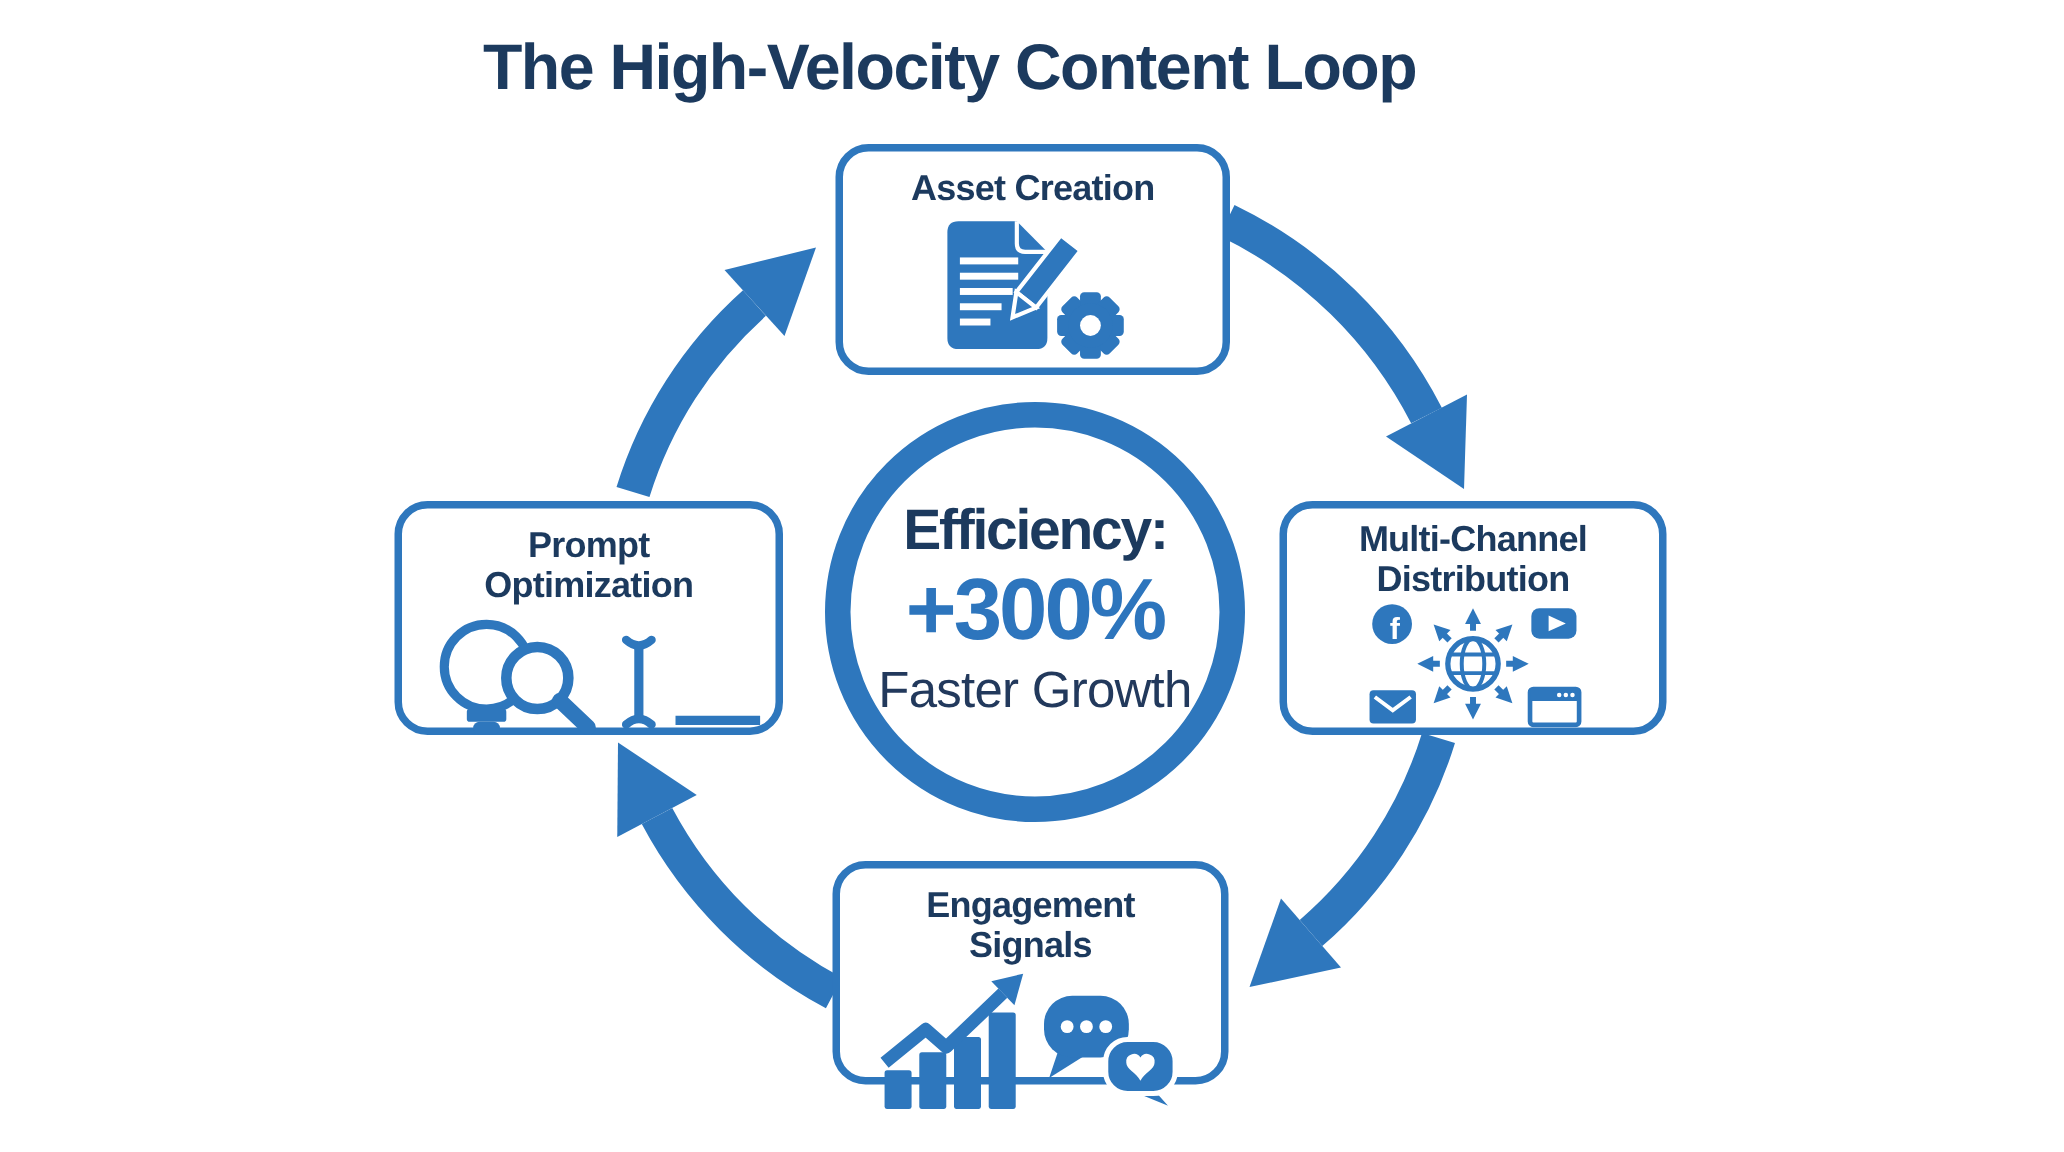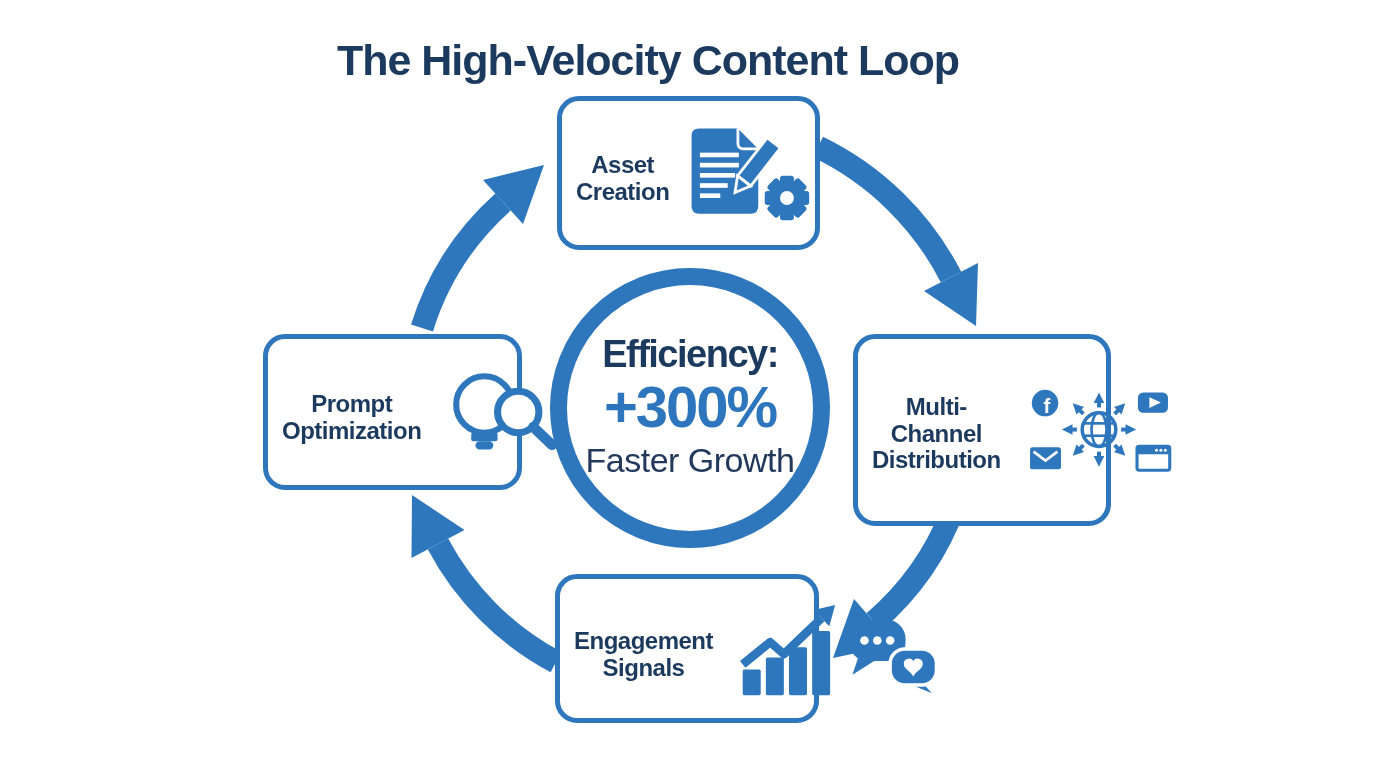--- a/index.html
+++ b/index.html
@@ -1,27 +1,27 @@
 <!DOCTYPE html>
 <html><head>
 <meta charset="utf-8">
 <style>
   html,body{margin:0;padding:0;background:#ffffff;width:1376px;height:768px;overflow:hidden;
     font-family:"Liberation Sans","DejaVu Sans",sans-serif;}
   .canvas{position:relative;width:1376px;height:768px;background:#fff;}
 
   .page-title{position:absolute;left:0;top:20px;width:1264px;text-align:center;
-    font-size:43px;font-weight:bold;letter-spacing:-1px;color:#1c3a5e;margin:16px;}
+    font-size:43px;font-weight:bold;letter-spacing:-1px;color:#1c3a5e;margin:1px;}
 
   .arrows-layer{position:absolute;left:0;top:0;width:1376px;height:768px;}
 
   .node{position:absolute;background:#fff;border:5px solid #2e77bd;border-radius:22px;
-    box-sizing:border-box;display:flex;flex-direction:row;align-items:center;}
+    box-sizing:border-box;display:flex;flex-direction:column;align-items:center;}
   .node-top   {left:557px;top:96px; width:263px;height:154px;}
-  .node-right {left:853px;top:334px;width:258px;height:192px;}
+  .node-right {left:853px;top:334px;width:258px;height:156px;}
   .node-bottom{left:555px;top:574px;width:264px;height:149px;}
   .node-left  {left:263px;top:334px;width:259px;height:156px;}
   .node-title{font-size:24px;font-weight:bold;letter-spacing:-0.5px;color:#1c3a5e;
     margin-top:12px;text-align:center;line-height:1.12;padding:0 14px;}
   .node-icon-wrap{flex:1;display:flex;align-items:center;justify-content:center;width:100%;}
 
   .center-circle{position:absolute;left:550px;top:268px;width:280px;height:280px;
     border:17px solid #2e77bd;border-radius:50%;box-sizing:border-box;background:#fff;
     display:flex;flex-direction:column;align-items:center;justify-content:center;text-align:right;}
   .center-label{font-size:38px;font-weight:bold;letter-spacing:-1.5px;color:#1c3a5e;line-height:1.05;}

